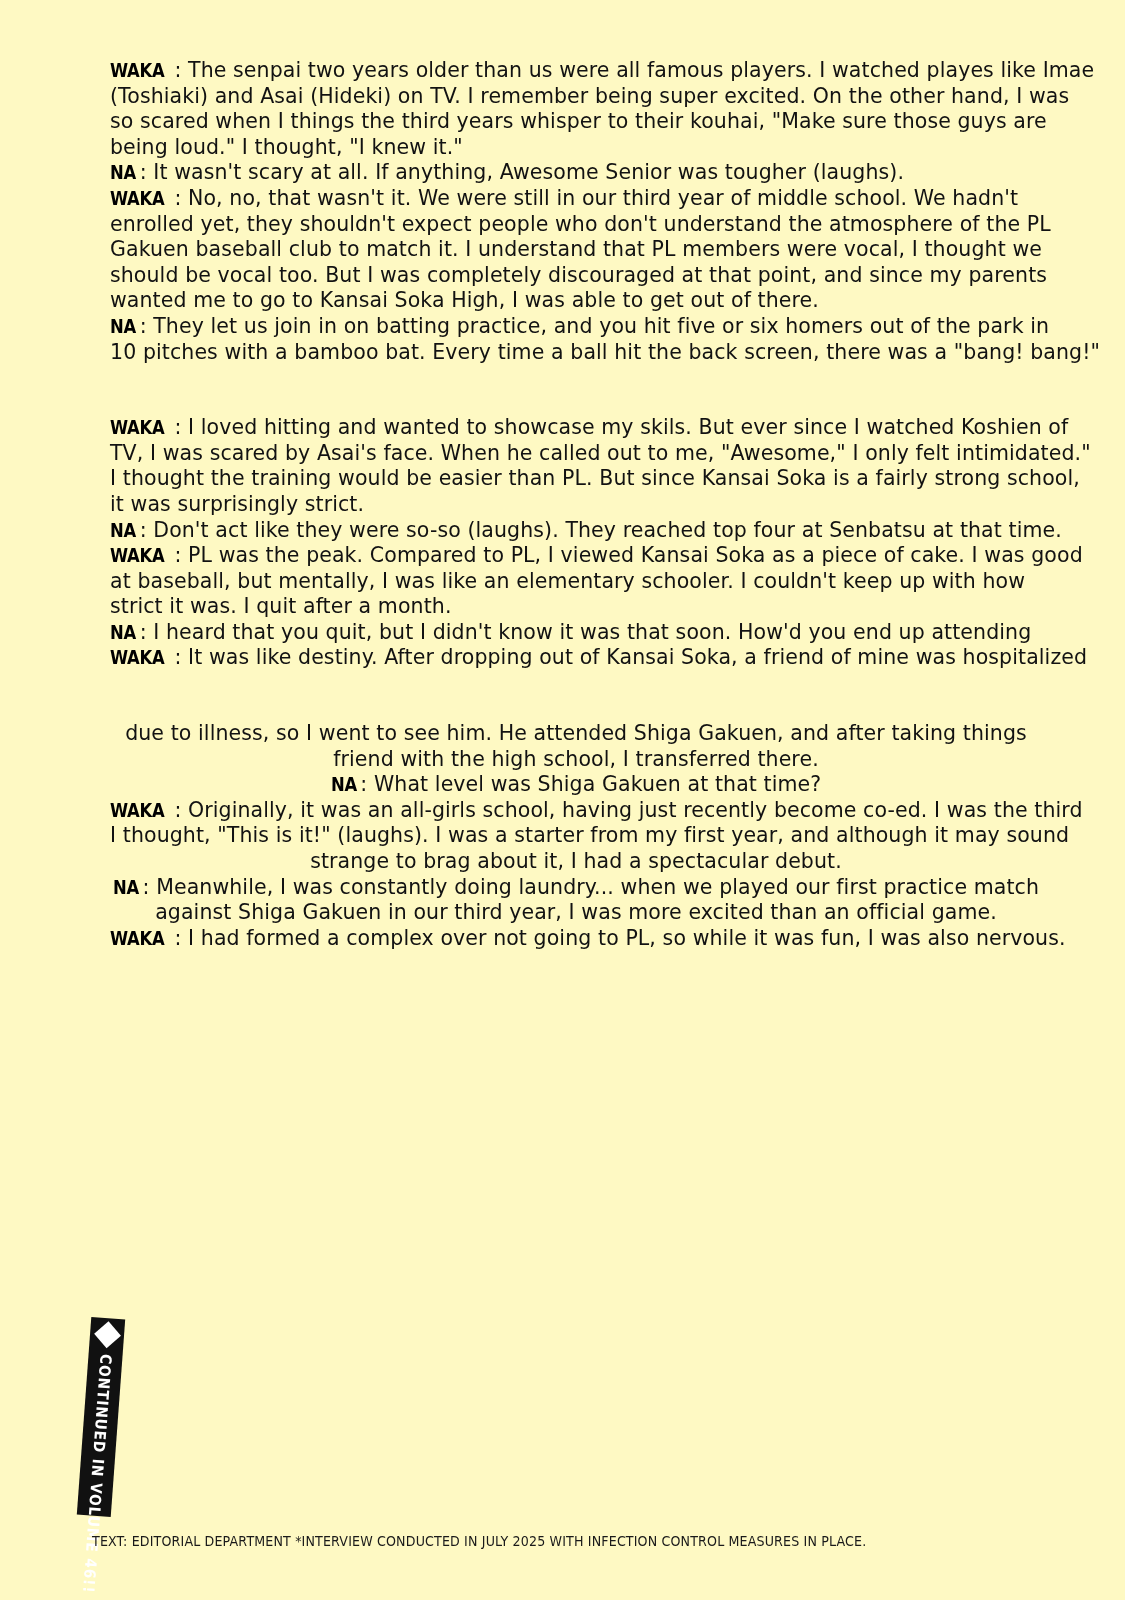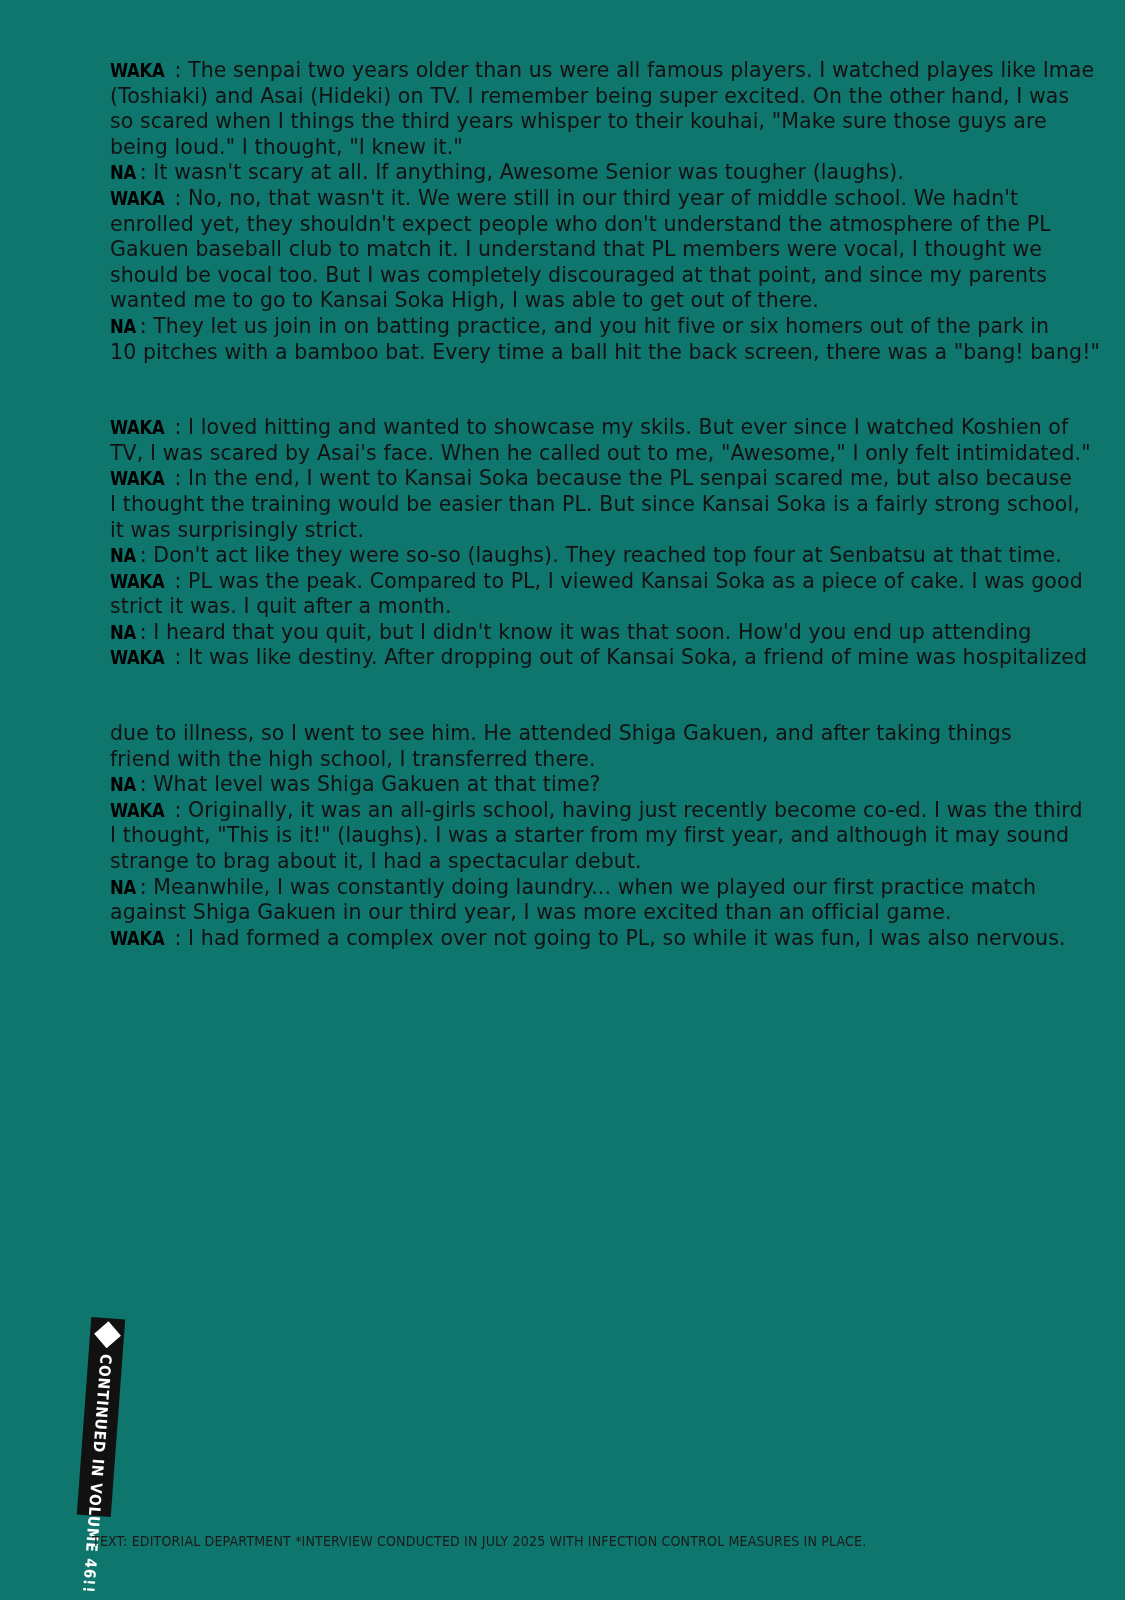--- a/index.html
+++ b/index.html
@@ -12,36 +12,36 @@
     height: 1600px;
     position: relative;
     overflow: hidden;
     font-family: "DejaVu Sans", sans-serif;
     color: #111111;
   }
 
   .page {
     position: absolute;
     inset: 0;
-    background: #0f766e;
+    background: #fef9c3;
     text-decoration: underline;
   }
 
   
   .interview {
     position: absolute;
     left: 110px;
     top: 58px;
     width: 932px;
   }
 
   .block {
     margin-bottom: 50px;
   }
-  .block:last-child { margin-bottom: 8px; }
+  .block:last-child { margin-bottom: 8px; text-align: center; }
 
   .line {
     font-family: "DejaVu Sans", sans-serif;
     font-size: 20.5px;
     line-height: 25.6px;
     letter-spacing: 0.1px;
     color: #121212;
     white-space: pre;
     font-weight: 400;
   }
@@ -127,25 +127,25 @@
         <div class="line"><span>enrolled yet, they shouldn't expect people who don't understand the atmosphere of the PL</span></div>
         <div class="line"><span>Gakuen baseball club to match it. I understand that PL members were vocal, I thought we</span></div>
         <div class="line"><span>should be vocal too. But I was completely discouraged at that point, and since my parents</span></div>
         <div class="line"><span>wanted me to go to Kansai Soka High, I was able to get out of there.</span></div>
         <div class="line"><span class="spk">NA</span><span>: They let us join in on batting practice, and you hit five or six homers out of the park in</span></div>
         <div class="line"><span>10 pitches with a bamboo bat. Every time a ball hit the back screen, there was a "bang! bang!"</span></div>
       </div>
       <div class="block">
         <div class="line"><span class="spk">WAKA</span><span>: I loved hitting and wanted to showcase my skils. But ever since I watched Koshien of</span></div>
         <div class="line"><span>TV, I was scared by Asai's face. When he called out to me, "Awesome," I only felt intimidated."</span></div>
-        <div class="line"><span class="spk">WAKA</span><span>: In the end, I went to Kansai Soka because the PL senpai scared me, but also because</span></div>
         <div class="line"><span>I thought the training would be easier than PL. But since Kansai Soka is a fairly strong school,</span></div>
         <div class="line"><span>it was surprisingly strict.</span></div>
         <div class="line"><span class="spk">NA</span><span>: Don't act like they were so-so (laughs). They reached top four at Senbatsu at that time.</span></div>
         <div class="line"><span class="spk">WAKA</span><span>: PL was the peak. Compared to PL, I viewed Kansai Soka as a piece of cake. I was good</span></div>
+        <div class="line"><span>at baseball, but mentally, I was like an elementary schooler. I couldn't keep up with how</span></div>
         <div class="line"><span>strict it was. I quit after a month.</span></div>
         <div class="line"><span class="spk">NA</span><span>: I heard that you quit, but I didn't know it was that soon. How'd you end up attending</span></div>
         <div class="line"><span class="spk">WAKA</span><span>: It was like destiny. After dropping out of Kansai Soka, a friend of mine was hospitalized</span></div>
       </div>
       <div class="block">
         <div class="line"><span>due to illness, so I went to see him. He attended Shiga Gakuen, and after taking things</span></div>
         <div class="line"><span>friend with the high school, I transferred there.</span></div>
         <div class="line"><span class="spk">NA</span><span>: What level was Shiga Gakuen at that time?</span></div>
         <div class="line"><span class="spk">WAKA</span><span>: Originally, it was an all-girls school, having just recently become co-ed. I was the third</span></div>
         <div class="line"><span>I thought, "This is it!" (laughs). I was a starter from my first year, and although it may sound</span></div>

